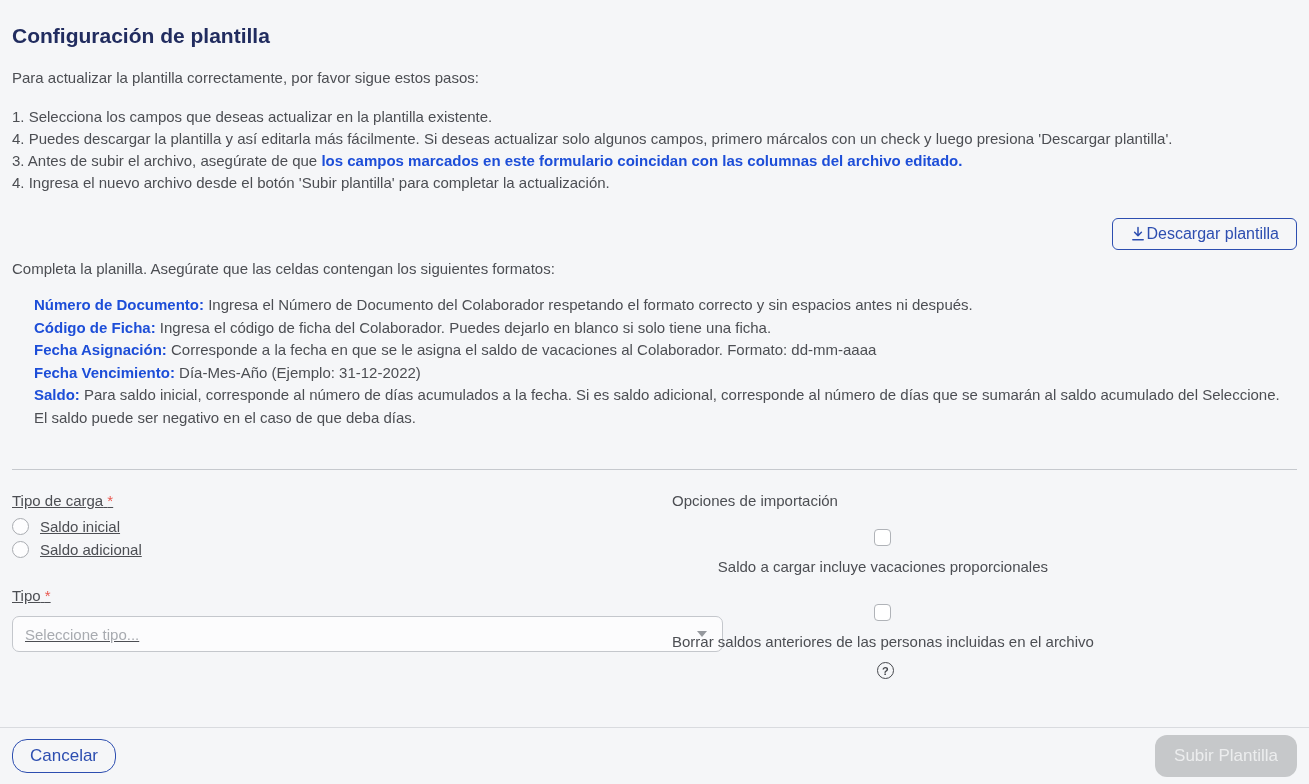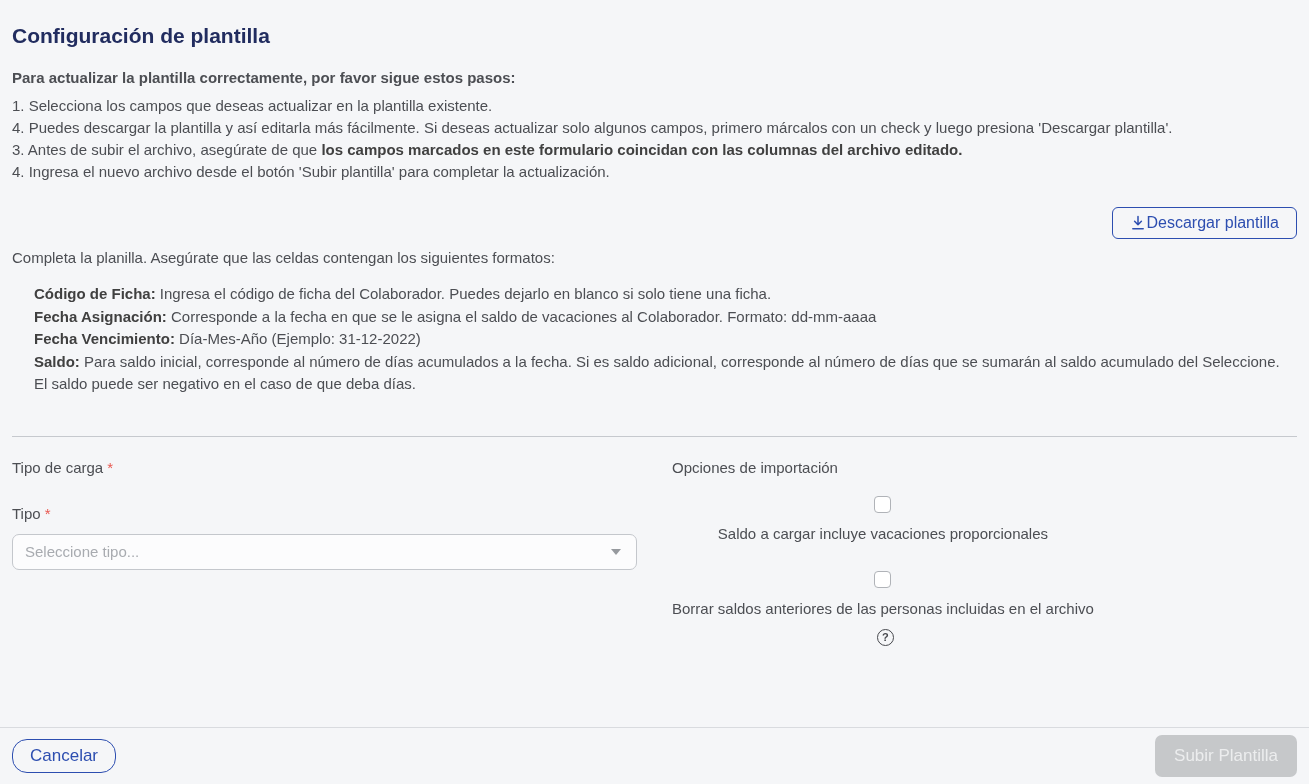--- a/index.html
+++ b/index.html
@@ -19,53 +19,53 @@
     background: #3150ae;
     display: flex; align-items: center; justify-content: space-between;
     padding: 0 24px 0 12px;
   }
   .modal-title { color: #f4f5fa; font-size: 19px; font-weight: bold; letter-spacing: .2px; }
   .close-btn { color: #ffffff; font-size: 19px; font-weight: bold; cursor: pointer; line-height: 1; }
 
   
   .modal-body { flex: 1 1 auto; padding: 0 12px; overflow: hidden; }
   .section-title { margin: 24px 0 0 0; font-size: 21px; font-weight: bold; color: #212c5f; }
-  .intro { margin-top: 21px; font-size: 15px; font-weight: bold; }
-  .steps { margin-top: 9px; font-size: 15px; line-height: 22px; }
-  .steps b, .formats b { color: #404040; }
+  .intro { margin-top: 21px; font-size: 15px; }
+  .steps { margin-top: 20px; font-size: 15px; line-height: 22px; }
+  .steps b, .formats b { color: #1d4ed8; }
 
   .download-row { display: flex; justify-content: flex-end; margin-top: 24px; }
   .btn-outline {
     display: inline-flex; align-items: center; gap: 0;
     border: 1px solid #2d4eb0; color: #2d4eb0;
     border-radius: 6px; padding: 6px 17px;
     font-size: 16px; background: transparent; cursor: pointer;
     font-family: "Liberation Sans", sans-serif;
   }
   .formats-intro { margin-top: 10px; font-size: 15px; }
   .formats { margin-top: 17px; padding-left: 22px; font-size: 15px; line-height: 22.5px; padding-right: 10px; }
 
   .divider { border: none; border-top: 1px solid #c6c9ce; margin: 40px 0 0 0; }
 
   
   .form-row { display: flex; margin-top: 22px; align-items: flex-start; }
-  .form-left { width: 625px; flex: 0 0 625px; }
+  .form-left { width: 625px; flex: 0 0 625px; text-decoration: underline; }
   .form-right { margin-left: 35px; }
   .field-label { font-size: 15px; }
   .req { color: #e8574f; }
   .radio-group { margin-top: 9px; }
   .radio-row { display: flex; align-items: center; gap: 11px; margin-top: 6px; cursor: pointer; }
   .radio {
     width: 17px; height: 17px; flex: 0 0 auto;
     border: 1px solid #a9acb1; border-radius: 50%; background: #fdfdfe;
   }
   .radio-label { font-size: 15px; }
   .tipo-label { display: block; margin-top: 29px; }
   .select {
-    margin-top: 12px; height: 36px; width: 625px;
+    margin-top: 12px; height: 36px; width: 711px;
     border: 1px solid #c4c7cc; border-radius: 7px; background: #fcfcfd;
     display: flex; align-items: center; justify-content: space-between;
     padding: 0 15px 0 12px; cursor: pointer;
   }
   .select-placeholder { color: #a8abb0; font-size: 15px; }
   .caret {
     width: 0; height: 0;
     border-left: 5px solid transparent; border-right: 5px solid transparent;
     border-top: 6px solid #96999e;
   }
@@ -92,21 +92,21 @@
     display: flex; align-items: center; justify-content: space-between;
     padding: 0 12px;
   }
   .btn-cancel {
     border: 1px solid #2d4eb0; color: #2d4eb0; background: transparent;
     border-radius: 15px; font-size: 17px; padding: 6px 17px; cursor: pointer;
     font-family: "Liberation Sans", sans-serif;
   }
   .btn-submit {
     background: #c6c8ca; color: #ecedee; border: none;
-    border-radius: 7px; font-size: 17px; padding: 11px 19px; cursor: default;
+    border-radius: 12px; font-size: 17px; padding: 11px 19px; cursor: default;
     font-family: "Liberation Sans", sans-serif;
   }
 </style>
 </head>
 <body>
 
 <div class="modal">
 
 
   <div class="modal-body">
@@ -130,34 +130,45 @@
             <path d="M2.8 13.7h10.4" stroke="#2d4eb0" stroke-width="1.5" stroke-linecap="round"></path>
           </svg>
         </span>
         <span>Descargar plantilla</span>
       </button>
     </div>
 
     <div class="formats-intro">Completa la planilla. Asegúrate que las celdas contengan los siguientes formatos:</div>
 
     <div class="formats">
+      <div><b>Número de Documento:</b><span> Ingresa el Número de Documento del Colaborador respetando el formato correcto y sin espacios antes ni después.</span></div>
       <div><b>Código de Ficha:</b><span> Ingresa el código de ficha del Colaborador. Puedes dejarlo en blanco si solo tiene una ficha.</span></div>
       <div><b>Fecha Asignación:</b><span> Corresponde a la fecha en que se le asigna el saldo de vacaciones al Colaborador. Formato: dd-mm-aaaa</span></div>
       <div><b>Fecha Vencimiento:</b><span> Día-Mes-Año (Ejemplo: 31-12-2022)</span></div>
       <div><b>Saldo:</b><span> Para saldo inicial, corresponde al número de días acumulados a la fecha. Si es saldo adicional, corresponde al número de días que se sumarán al saldo acumulado del Seleccione. El saldo puede ser negativo en el caso de que deba días.</span></div>
     </div>
 
     <hr class="divider">
 
     <div class="form-row">
 
       <div class="form-left">
         <div class="field-label">
           <span>Tipo de carga</span>
           <span class="req">*</span>
+        </div>
+        <div class="radio-group">
+          <div class="radio-row">
+            <span class="radio"></span>
+            <span class="radio-label">Saldo inicial</span>
+          </div>
+          <div class="radio-row">
+            <span class="radio"></span>
+            <span class="radio-label">Saldo adicional</span>
+          </div>
         </div>
 
         <span class="field-label tipo-label">
           <span>Tipo</span>
           <span class="req">*</span>
         </span>
         <div class="select">
           <span class="select-placeholder">Seleccione tipo...</span>
           <span class="caret"></span>
         </div>

